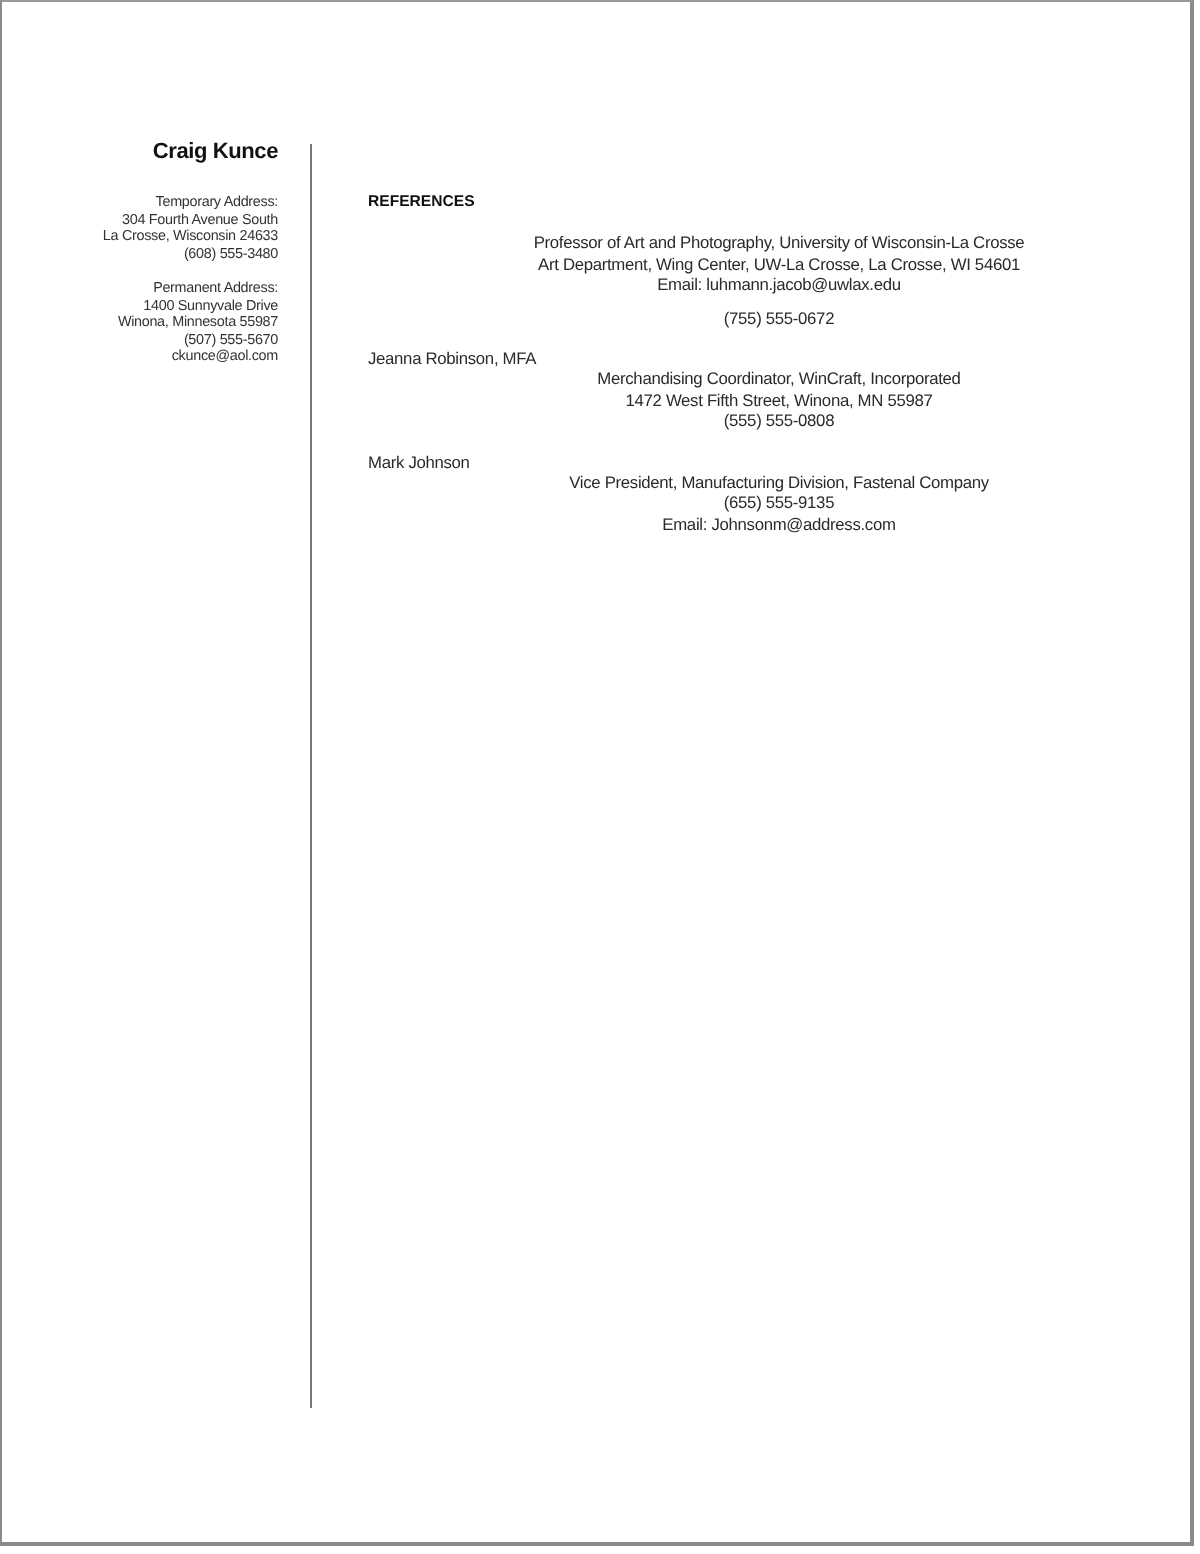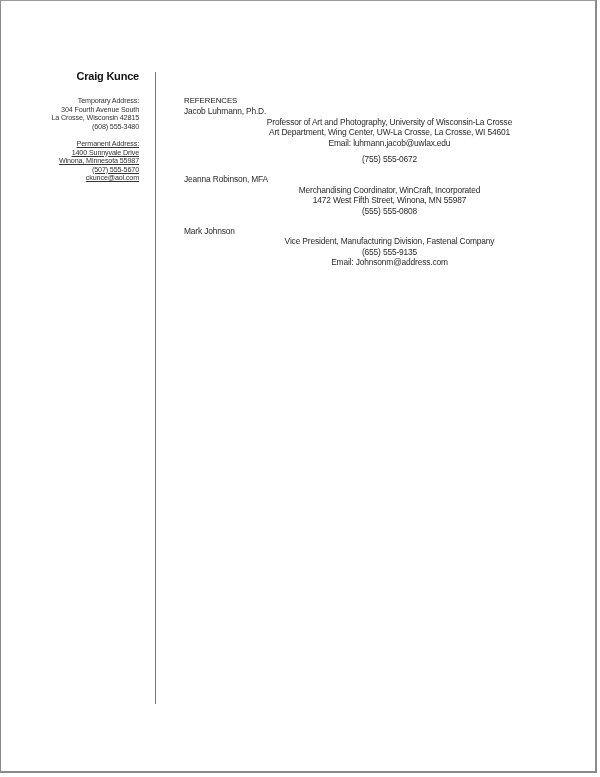--- a/index.html
+++ b/index.html
@@ -2,57 +2,56 @@
 <html><head>
   <meta charset="utf-8">
   <style>
     html, body { margin: 0; padding: 0; background: #ffffff; }
     body { width: 600px; height: 777px; position: relative; overflow: hidden; font-family: "Liberation Sans", sans-serif; color: #222; }
     .page { position: absolute; left: 0; top: 0; width: 597px; height: 773px; border: 1px solid #8a8a8a; border-top-color: #9a9a9a; border-right: 2px solid #8a8a8a; border-bottom: 2px solid #8a8a8a; box-sizing: border-box; background: #fff; }
     .divider { position: absolute; left: 155px; top: 72px; width: 1px; height: 632px; background: #777; }
     .name { position: absolute; right: 461px; top: 70px; font-size: 11px; font-weight: bold; color: #111; letter-spacing: -0.2px; white-space: nowrap; font-family: "Liberation Sans", sans-serif; }
     .addr { position: absolute; right: 461px; text-align: right; font-size: 7.2px; line-height: 8.6px; color: #333; white-space: nowrap; font-family: "Liberation Sans Narrow", "Liberation Sans", sans-serif; letter-spacing: -0.15px; }
     .addr.temp { top: 97px; }
-    .addr.perm { top: 140px; text-decoration: underline; }
+    .addr.perm { top: 140px; }
     .addr div { display: block; }
     .main { position: absolute; left: 184px; top: 96px; width: 400px; font-size: 8.4px; line-height: 10.4px; color: #2a2a2a; letter-spacing: -0.15px; }
-    .heading { font-weight: normal; font-size: 7.8px; color: #111; letter-spacing: 0; }
+    .heading { font-weight: bold; font-size: 7.8px; color: #111; margin-bottom: 10px; letter-spacing: 0; }
     .ref { margin-bottom: 10px; }
     .ref .rname { display: block; }
     .ref .line { display: block; padding-left: 11px; text-align: center; }
     .ref .extra { margin-top: 6px; }
   </style>
 </head>
 <body>
 
 <div class="page"></div>
 <div class="divider"></div>
 
 <div class="name">Craig Kunce</div>
 
 <div class="addr temp">
   <div>Temporary Address:</div>
   <div>304 Fourth Avenue South</div>
-  <div>La Crosse, Wisconsin 42815</div>
+  <div>La Crosse, Wisconsin 24633</div>
   <div>(608) 555-3480</div>
 </div>
 
 <div class="addr perm">
   <div>Permanent Address:</div>
   <div>1400 Sunnyvale Drive</div>
   <div>Winona, Minnesota 55987</div>
   <div>(507) 555-5670</div>
   <div>ckunce@aol.com</div>
 </div>
 
 <div class="main">
   <div class="heading">REFERENCES</div>
 
   <div class="ref">
-    <span class="rname">Jacob Luhmann, Ph.D.</span>
     <span class="line">Professor of Art and Photography, University of Wisconsin-La Crosse</span>
     <span class="line">Art Department, Wing Center, UW-La Crosse, La Crosse, WI 54601</span>
     <span class="line">Email: luhmann.jacob@uwlax.edu</span>
     <div class="extra">
       <span class="line">(755) 555-0672</span>
     </div>
   </div>
 
   <div class="ref">
     <span class="rname">Jeanna Robinson, MFA</span>

